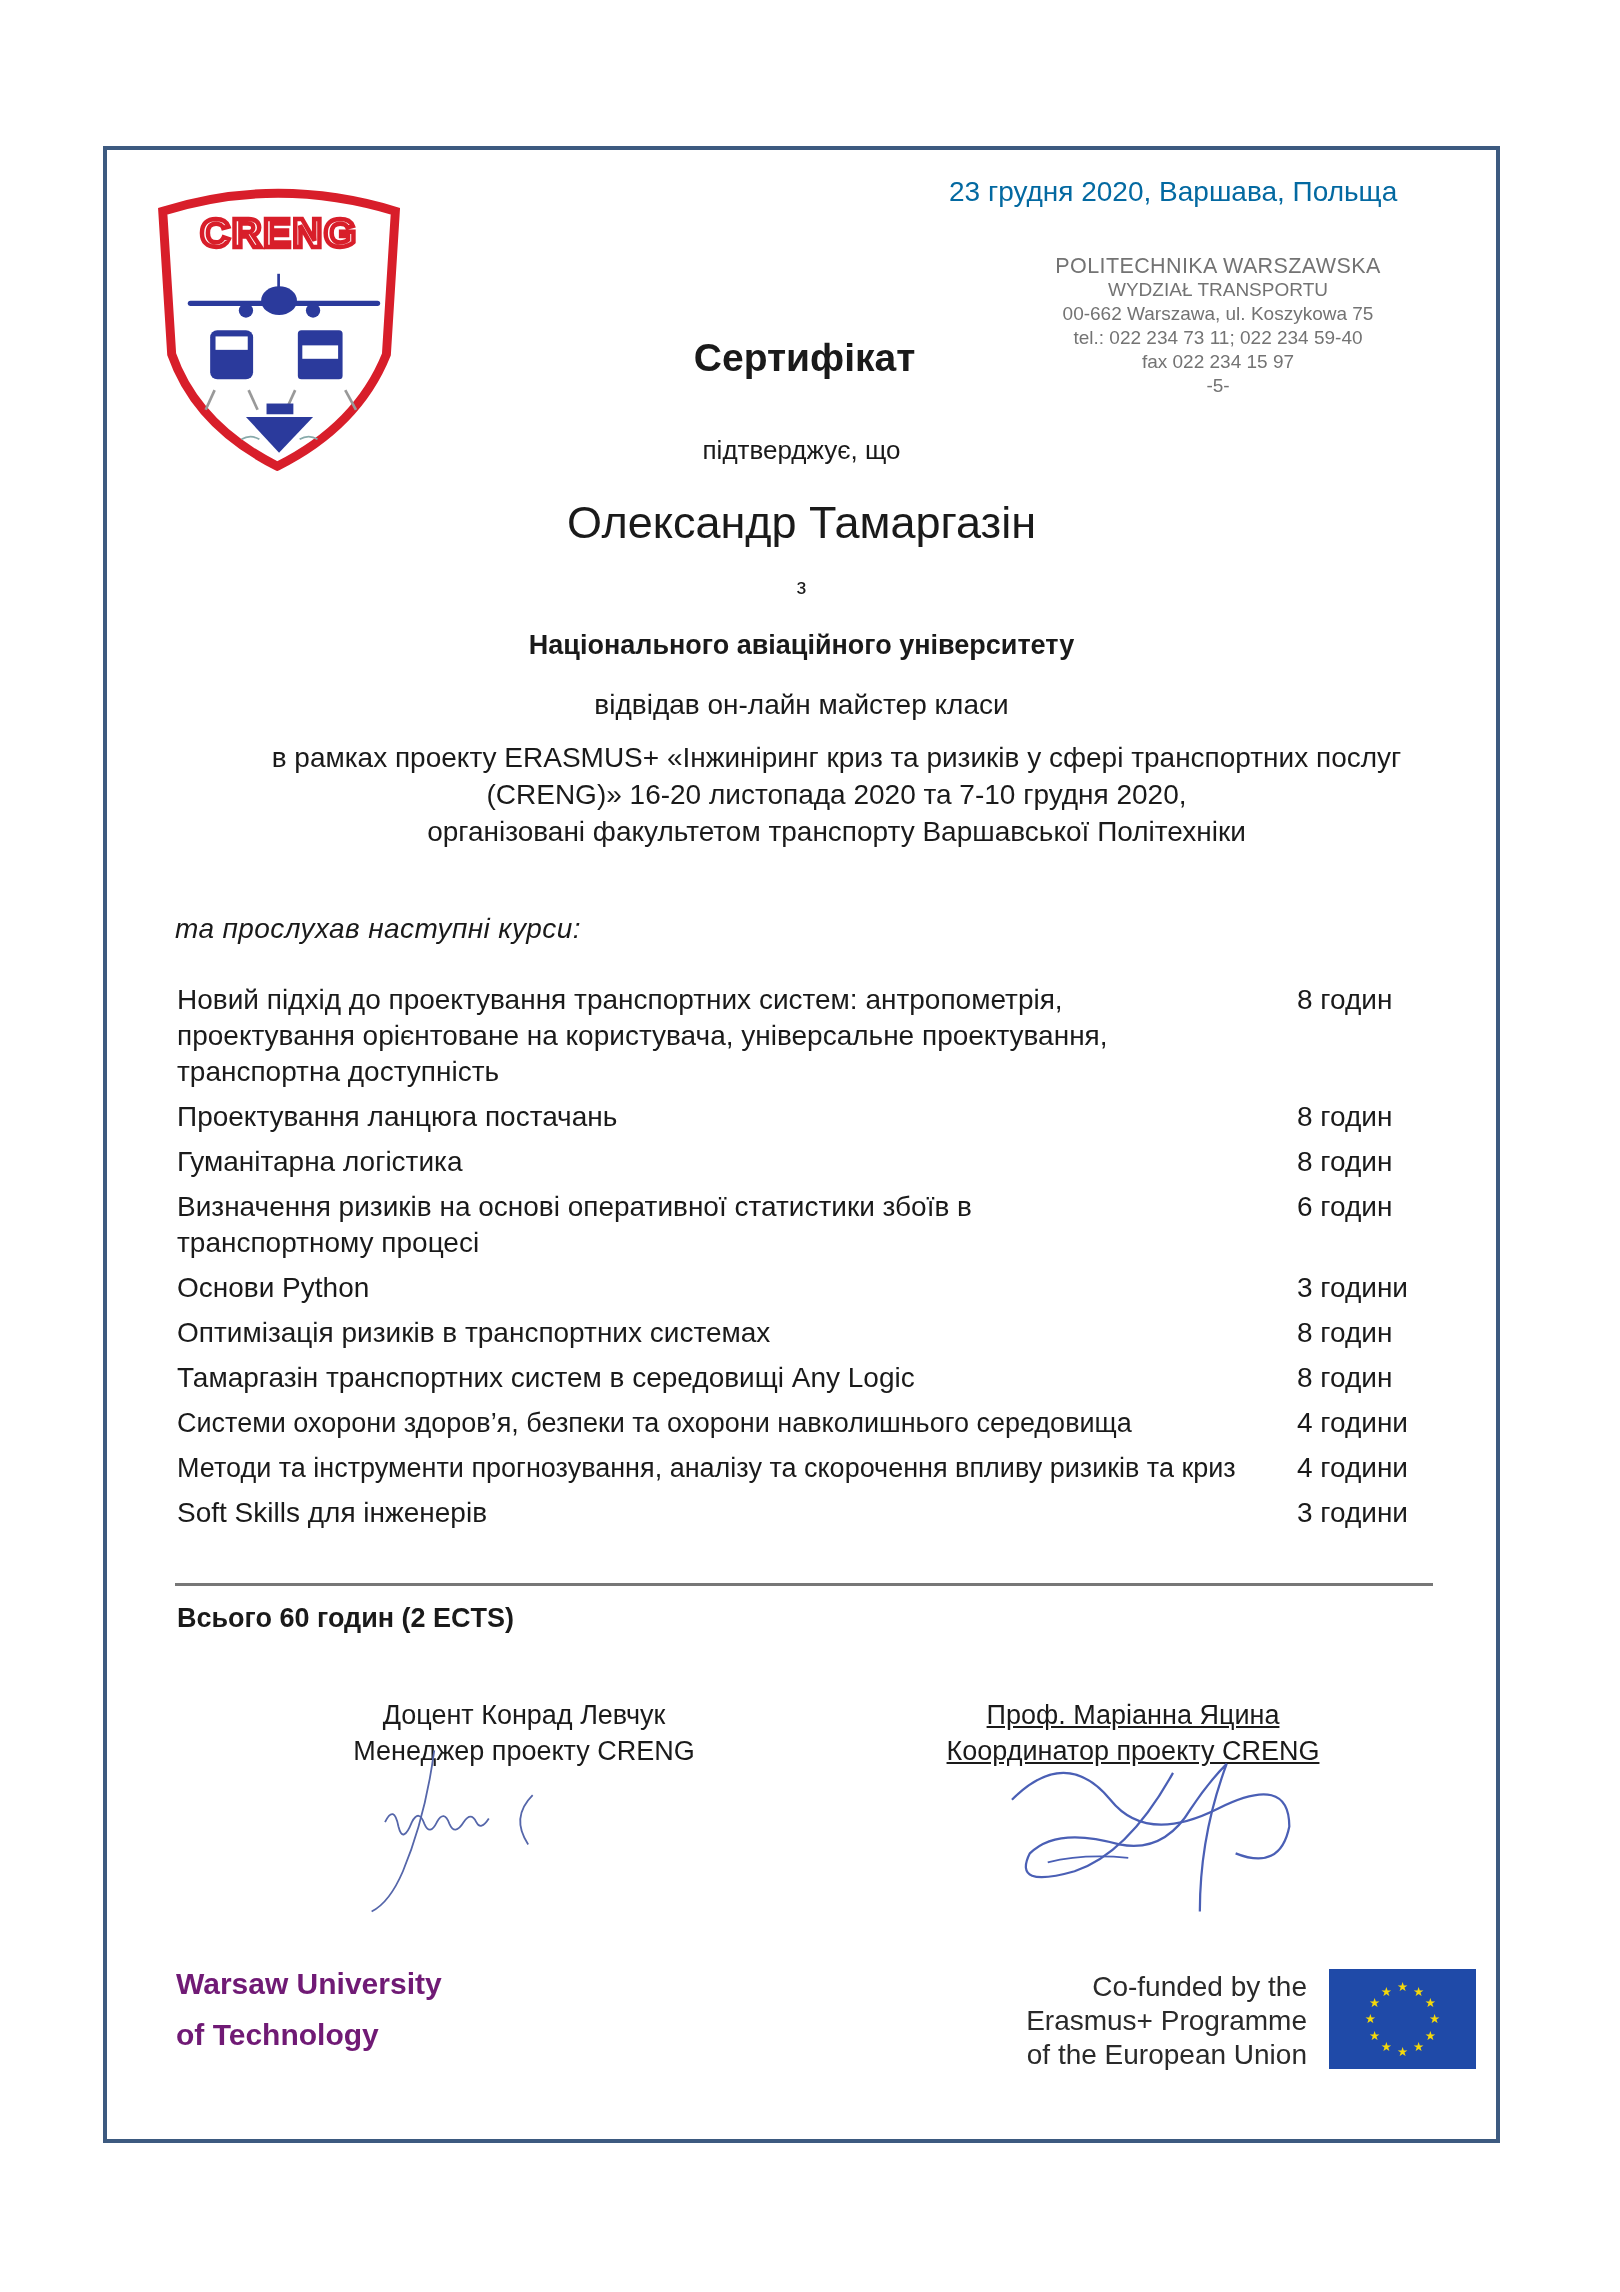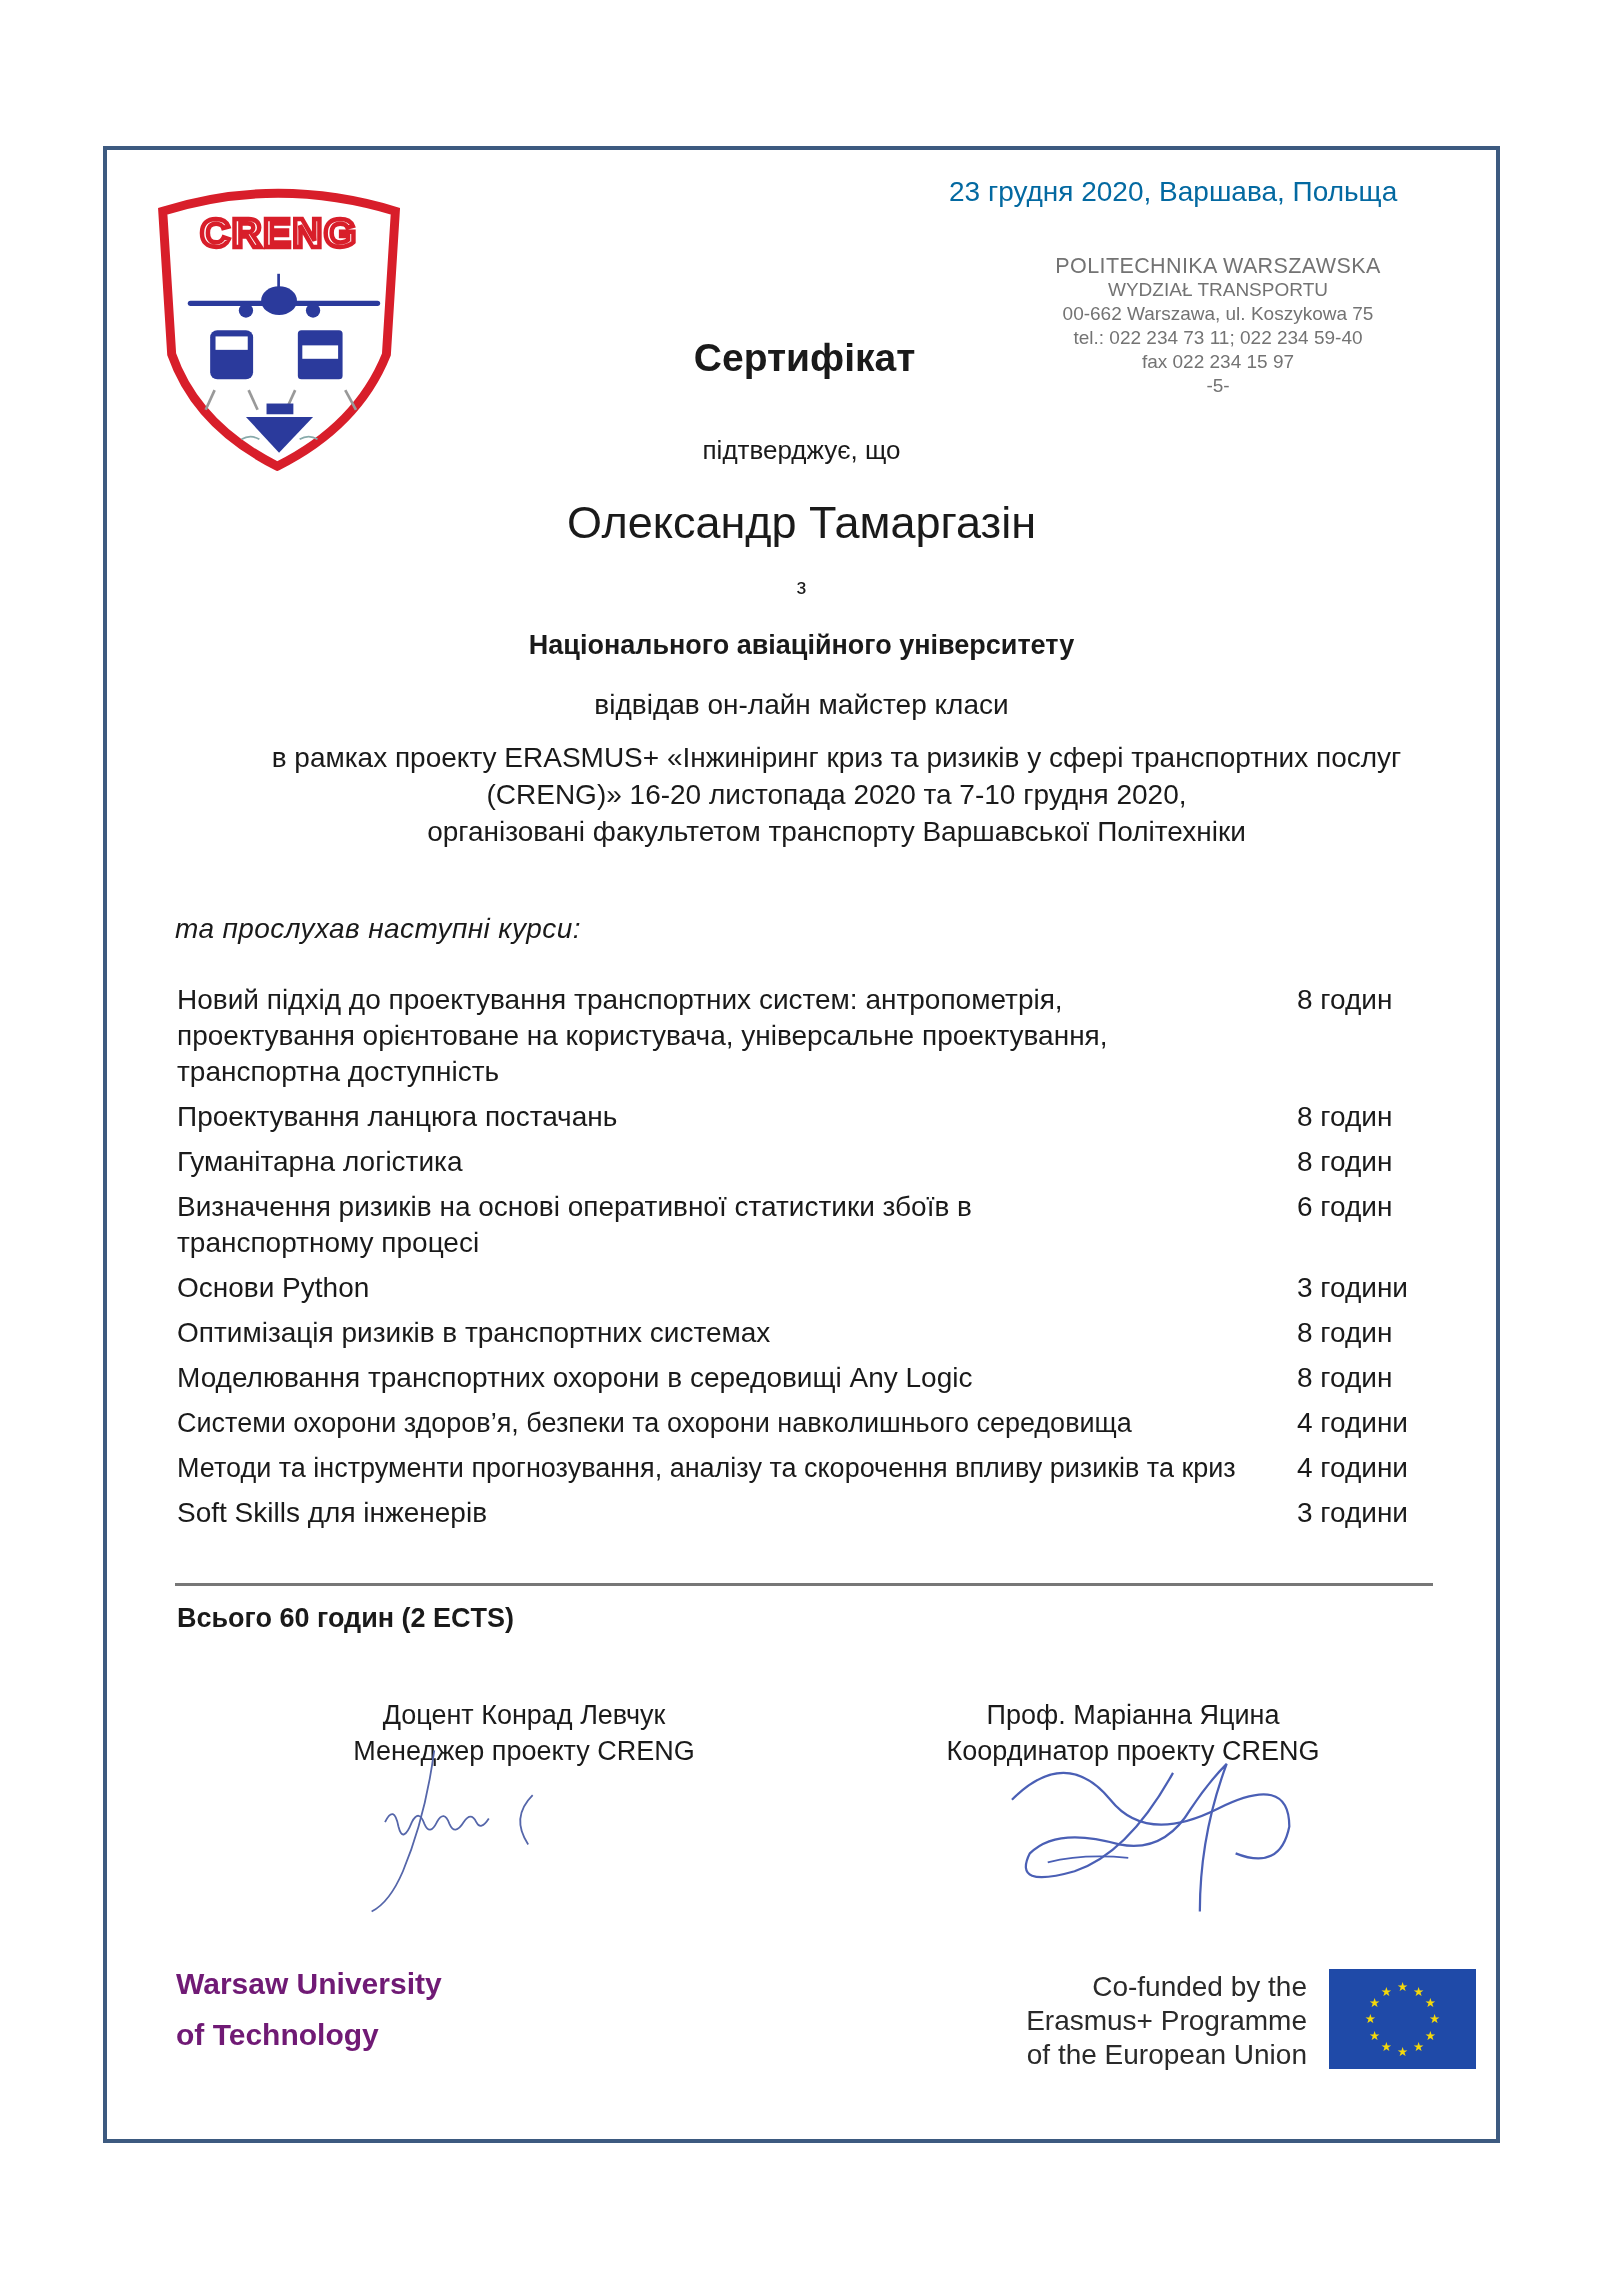--- a/index.html
+++ b/index.html
@@ -21,21 +21,21 @@
   .project { top:739px; font-size:28px; line-height:37px;padding-left:35px; }
   .listened { left:175px; top:913px; font-size:28px; letter-spacing:0.4px;font-style:italic; }
   .courses { left:177px; top:982px; width:1254px; }
   .course { display:flex; justify-content:space-between; font-size:28px; line-height:36px; margin-bottom:9px; }
   .course .cname { width:1075px; }
   .course .hours { width:134px; text-align:left; white-space:nowrap; }
   .divider { left:175px; top:1583px; width:1258px; height:2.7px; background:#777; }
   .total { left:177px; top:1603px; font-size:27px; font-weight:bold; }
   .sig-block { top:1697px; width:502px; text-align:center; font-size:27px; line-height:36px; }
   .sig-left { left:273px; }
-  .sig-right { left:882px; }
+  .sig-right { left:882px;text-decoration:underline; }
   .sig-svg { position:absolute; }
   .wut { left:176px; top:1958px; color:#701a75; font-size:30px; font-weight:bold; line-height:51px; }
   .cofund { left:967px; top:1970px; width:340px; text-align:right; font-size:28px; line-height:34px; color:#2a2a2a; }
   .euflag { left:1329px; top:1969px; width:147px; height:100px; background:#1f4aa8; }
 </style>
 </head>
 <body>
 
 <div class="frame"></div>
 
@@ -113,21 +113,21 @@
     </div>
   <div class="course">
       <div class="cname">Основи Python</div>
       <div class="hours">3 години</div>
     </div>
   <div class="course">
       <div class="cname">Оптимізація ризиків в транспортних системах</div>
       <div class="hours">8 годин</div>
     </div>
   <div class="course">
-      <div class="cname">Моделювання транспортних охорони в середовищі Any Logic</div>
+      <div class="cname">Тамаргазін транспортних систем в середовищі Any Logic</div>
       <div class="hours">8 годин</div>
     </div>
   <div class="course">
       <div class="cname" style="font-size:27px">Системи охорони здоров’я, безпеки та охорони навколишнього середовища</div>
       <div class="hours">4 години</div>
     </div>
   <div class="course">
       <div class="cname" style="width:1084px;font-size:27px">Методи та інструменти прогнозування, аналізу та скорочення впливу ризиків та криз</div>
       <div class="hours">4 години</div>
     </div>

